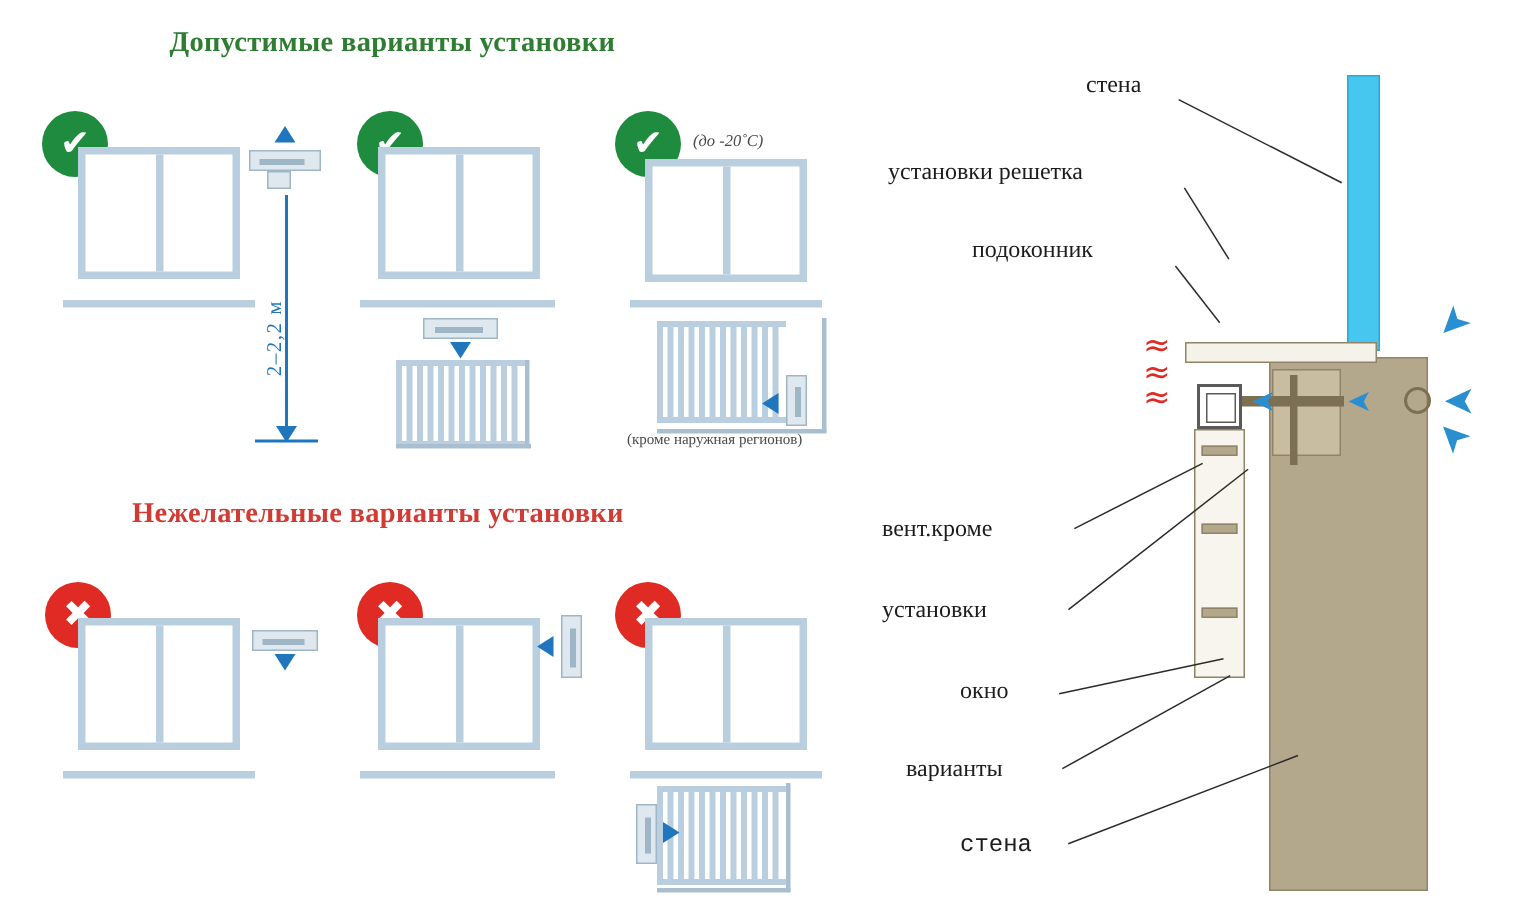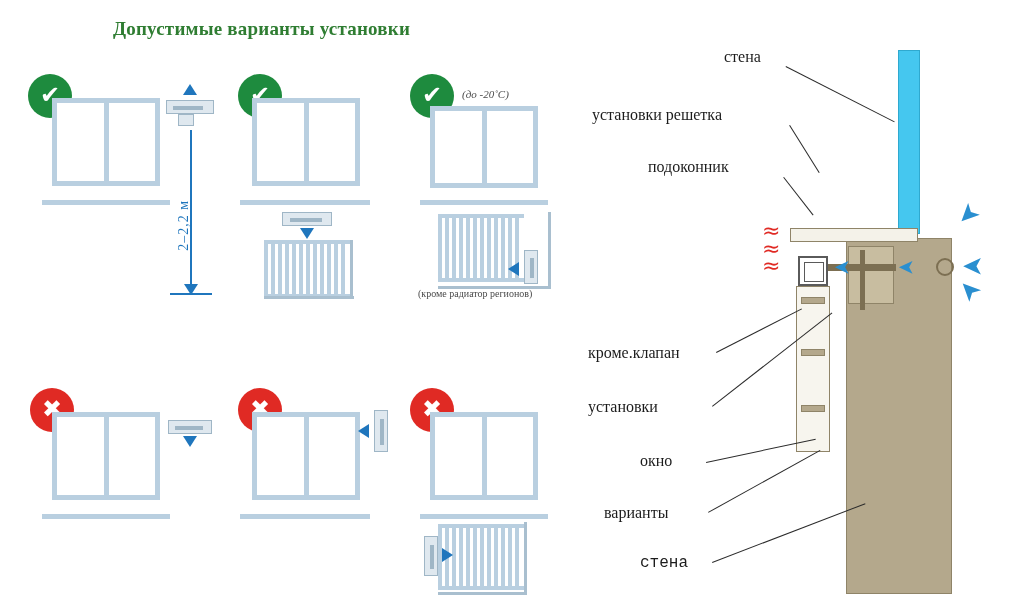--- a/index.html
+++ b/index.html
@@ -289,23 +289,24 @@
         <b></b>
     </div>
     <div class="rad-bot" style="left:438px; top:278px; width:86px;"></div>
 
     <div class="valve" style="left:524px; top:250px; width:14px; height:34px;">
       <i style="left:5px; top:7px; width:4px; height:20px;"></i>
     </div>
     <div class="arrow-lf" style="left:508px; top:262px;"></div>
     <div class="pipe" style="left:548px; top:212px; width:3px; height:76px;"></div>
     <div class="pipe" style="left:438px; top:286px; width:113px; height:3px;"></div>
-    <div class="note small" style="left:418px; top:288px;">(кроме радиатор регионов)</div>
-  </div>
-
+    <div class="note small" style="left:418px; top:288px;">(кроме наружная регионов)</div>
+  </div>
+
+  <div class="panel-title title-bad">Нежелательные варианты установки</div>
 
   <div>
     <div class="badge bad" style="left:30px; top:388px;">
       <span>✖</span>
     </div>
     <div class="win" style="left:52px; top:412px; width:108px; height:88px;"></div>
     <div class="sill" style="left:42px; top:514px; width:128px;"></div>
     <div class="valve" style="left:168px; top:420px; width:44px; height:14px;">
       <i style="left:6px; top:5px; width:28px; height:4px;"></i>
     </div>
@@ -394,20 +395,20 @@
     <div class="lead" style="left:784px; top:177px; width:48px;  transform:rotate(52deg);"></div>
     <div class="lead" style="left:716px; top:352px; width:96px;  transform:rotate(-27deg);"></div>
     <div class="lead" style="left:712px; top:406px; width:152px; transform:rotate(-38deg);"></div>
     <div class="lead" style="left:706px; top:462px; width:112px; transform:rotate(-12deg);"></div>
     <div class="lead" style="left:708px; top:512px; width:128px; transform:rotate(-29deg);"></div>
     <div class="lead" style="left:712px; top:562px; width:164px; transform:rotate(-21deg);"></div>
 
     <div class="lbl" style="left:724px; top:48px;">стена</div>
     <div class="lbl" style="left:592px; top:106px;">установки решетка</div>
     <div class="lbl" style="left:648px; top:158px;">подоконник</div>
-    <div class="lbl" style="left:588px; top:344px;">кроме.клапан</div>
+    <div class="lbl" style="left:588px; top:344px;">вент.кроме</div>
     <div class="lbl" style="left:588px; top:398px;">установки</div>
     <div class="lbl" style="left:640px; top:452px;">окно</div>
     <div class="lbl" style="left:604px; top:504px;">варианты</div>
     <div class="lbl" style="left:640px; top:554px;font-family:Liberation Mono, monospace;">стена</div>
   </div>
 
 </div>
 
 </body></html>

